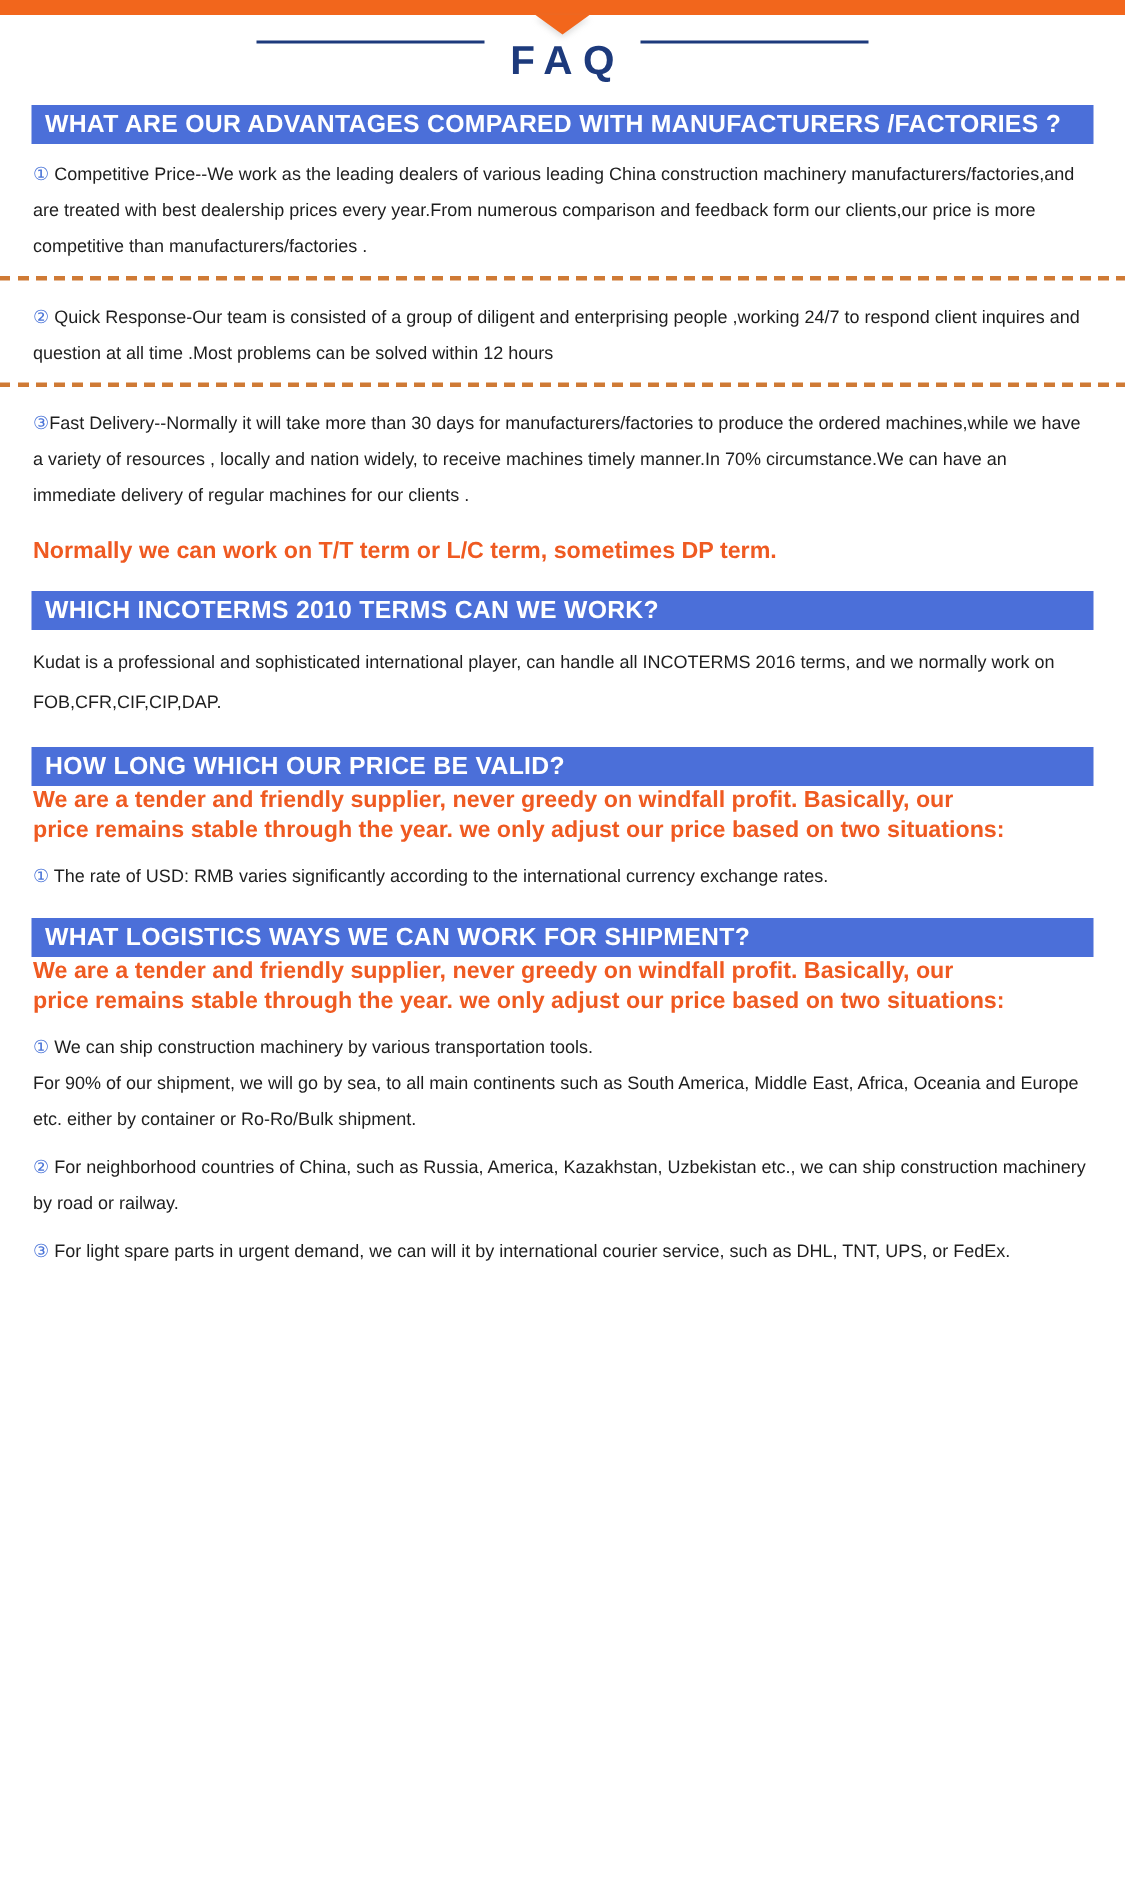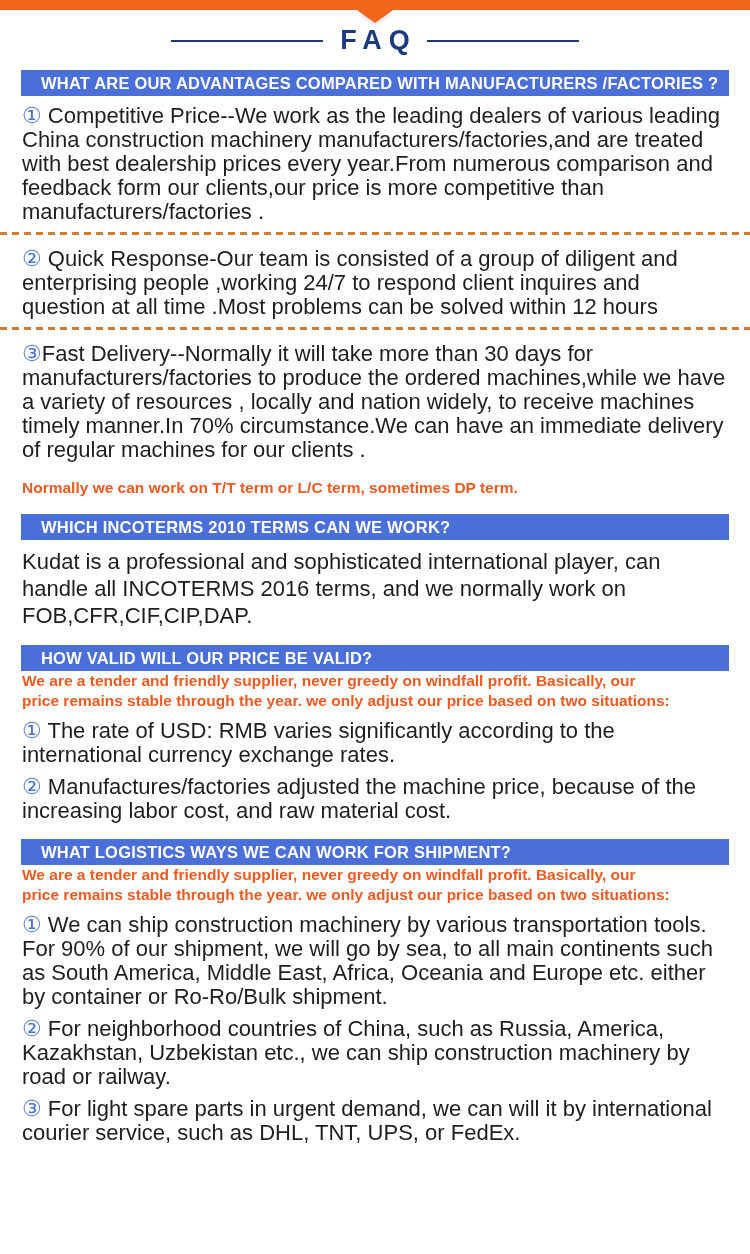--- a/index.html
+++ b/index.html
@@ -7,33 +7,33 @@
   body { font-family: "Liberation Sans", sans-serif; }
   .page { width: 750px; height: 1254px; margin: 0 auto; background: #ffffff; overflow: hidden; position: relative; }
 
   
   .top-banner { height: 10px; background: #f2661c; position: relative; }
   .banner-arrow { position: absolute; top: 10px; left: 50%; margin-left: -18px; width: 0; height: 0;
     border-left: 18px solid transparent; border-right: 18px solid transparent; border-top: 13px solid #f2661c;
     filter: drop-shadow(0 2px 2px rgba(150,150,150,.35)); }
 
   
-  .faq-title-row { display: flex; align-items: center; justify-content: center; margin: 17px 0 12px; }
+  .faq-title-row { display: flex; justify-content: center; margin: 17px 0 12px; }
   .title-line { width: 152px; height: 2px; background: #1d3a7c; }
   .faq-title { font-size: 27px; font-weight: bold; color: #1d3a7c; letter-spacing: 7px;
     margin: 0 10px 0 17px; line-height: 27px; }
 
   
   .section { margin-top: 16px; }
   .bar { background: #4b6fd9; color: #ffffff; font-size: 16.5px; font-weight: bold;
-    margin: 0 21px; height: 26px; line-height: 26px; padding-left: 20px; white-space: nowrap;
+    margin: 0 21px; height: 26px; line-height: 26px; padding-left: 9px; white-space: nowrap;
     letter-spacing: 0.2px; }
 
   
-  .item { margin: 8px 22px; font-size: 22px; line-height: 24px; color: #1e1e1e; white-space: pre-line; }
+  .item { margin: 8px 22px; font-size: 12px; line-height: 24px; color: #1e1e1e; white-space: pre-line; }
   .item.loose { line-height: 27px; }
   .num { color: #4a74d8; }
 
   
   .intro { color: #ef5a21; font-weight: bold; font-size: 15.5px; line-height: 20px;
     margin: 0 22px 6px; white-space: pre-line; }
 
   
   .dashed { height: 3px; margin: 8px 0 12px;
     background: repeating-linear-gradient(90deg, #cf7a35 0, #cf7a35 7px, transparent 7px, transparent 12px); }
@@ -65,25 +65,24 @@
   <div class="section">
     <p class="intro">Normally we can work on T/T term or L/C term, sometimes DP term.</p>
   </div>
 
   <div class="section">
     <h2 class="bar">WHICH INCOTERMS 2010 TERMS CAN WE WORK?</h2>
     <p class="item loose"><span>Kudat is a professional and sophisticated international player, can handle all INCOTERMS 2016 terms, and we normally work on FOB,CFR,CIF,CIP,DAP.</span></p>
   </div>
 
   <div class="section">
-    <h2 class="bar">HOW VALID WILL OUR PRICE BE VALID?</h2>
+    <h2 class="bar">HOW LONG WHICH OUR PRICE BE VALID?</h2>
     <p class="intro">We are a tender and friendly supplier, never greedy on windfall profit. Basically, our
 price remains stable through the year. we only adjust our price based on two situations:</p>
     <p class="item"><span class="num">①</span><span> The rate of USD: RMB varies significantly according to the international currency exchange rates.</span></p>
-    <p class="item"><span class="num">②</span><span> Manufactures/factories adjusted the machine price, because of the increasing labor cost, and raw material cost.</span></p>
   </div>
 
   <div class="section">
     <h2 class="bar">WHAT LOGISTICS WAYS WE CAN WORK FOR SHIPMENT?</h2>
     <p class="intro">We are a tender and friendly supplier, never greedy on windfall profit. Basically, our
 price remains stable through the year. we only adjust our price based on two situations:</p>
     <p class="item"><span class="num">①</span><span> We can ship construction machinery by various transportation tools.
 For 90% of our shipment, we will go by sea, to all main continents such as South America, Middle East, Africa, Oceania and Europe etc. either by container or Ro-Ro/Bulk shipment.</span></p>
     <p class="item"><span class="num">②</span><span> For neighborhood countries of China, such as Russia, America, Kazakhstan, Uzbekistan etc., we can ship construction machinery by road or railway.</span></p>
     <p class="item"><span class="num">③</span><span> For light spare parts in urgent demand, we can will it by international courier service, such as DHL, TNT, UPS, or FedEx.</span></p>

